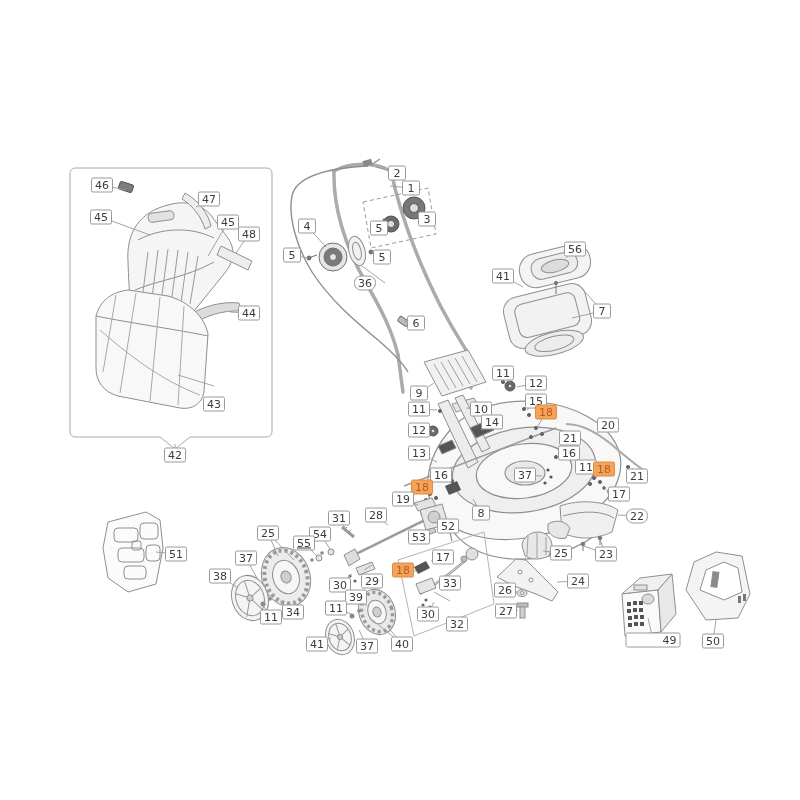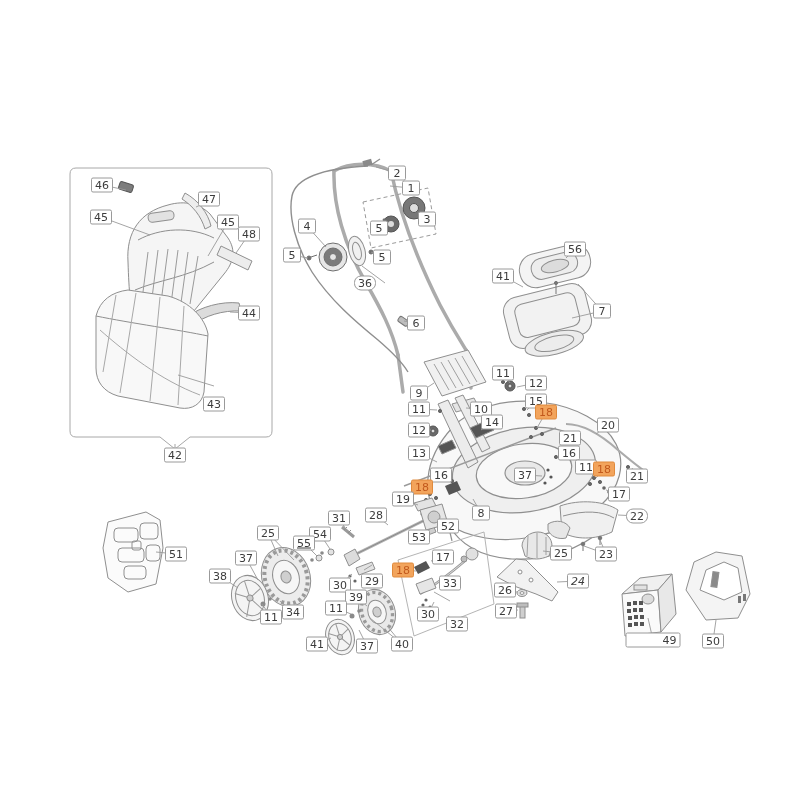--- a/index.html
+++ b/index.html
@@ -467,21 +467,21 @@
       <div class="co hl" style="left: 422px; top: 487px;">18</div>
       <div class="co" style="left: 619px; top: 494px;">17</div>
       <div class="co" style="left: 525px; top: 475px;">37</div>
       <div class="co" style="left: 403px; top: 499px;">19</div>
       <div class="co" style="left: 481px; top: 513px;">8</div>
       <div class="co" style="left: 637px; top: 516px; border-radius: 7px;">22</div>
       <div class="co" style="left: 561px; top: 553px;">25</div>
       <div class="co" style="left: 606px; top: 554px;">23</div>
       <div class="co" style="left: 448px; top: 526px;">52</div>
       <div class="co" style="left: 419px; top: 537px;">53</div>
-      <div class="co" style="left: 578px; top: 581px; font-style: italic;">24</div>
+      <div class="co" style="left: 578px; top: 581px;">24</div>
       <div class="co" style="left: 505px; top: 590px;">26</div>
       <div class="co" style="left: 506px; top: 611px;">27</div>
       <div class="co" style="left: 339px; top: 518px;">31</div>
       <div class="co" style="left: 376px; top: 515px;">28</div>
       <div class="co" style="left: 268px; top: 533px;">25</div>
       <div class="co" style="left: 320px; top: 534px;">54</div>
       <div class="co" style="left: 304px; top: 543px; text-decoration: underline;">55</div>
       <div class="co" style="left: 246px; top: 558px;">37</div>
       <div class="co" style="left: 220px; top: 576px;">38</div>
       <div class="co" style="left: 372px; top: 553px; margin-top: 28px;">29</div>

